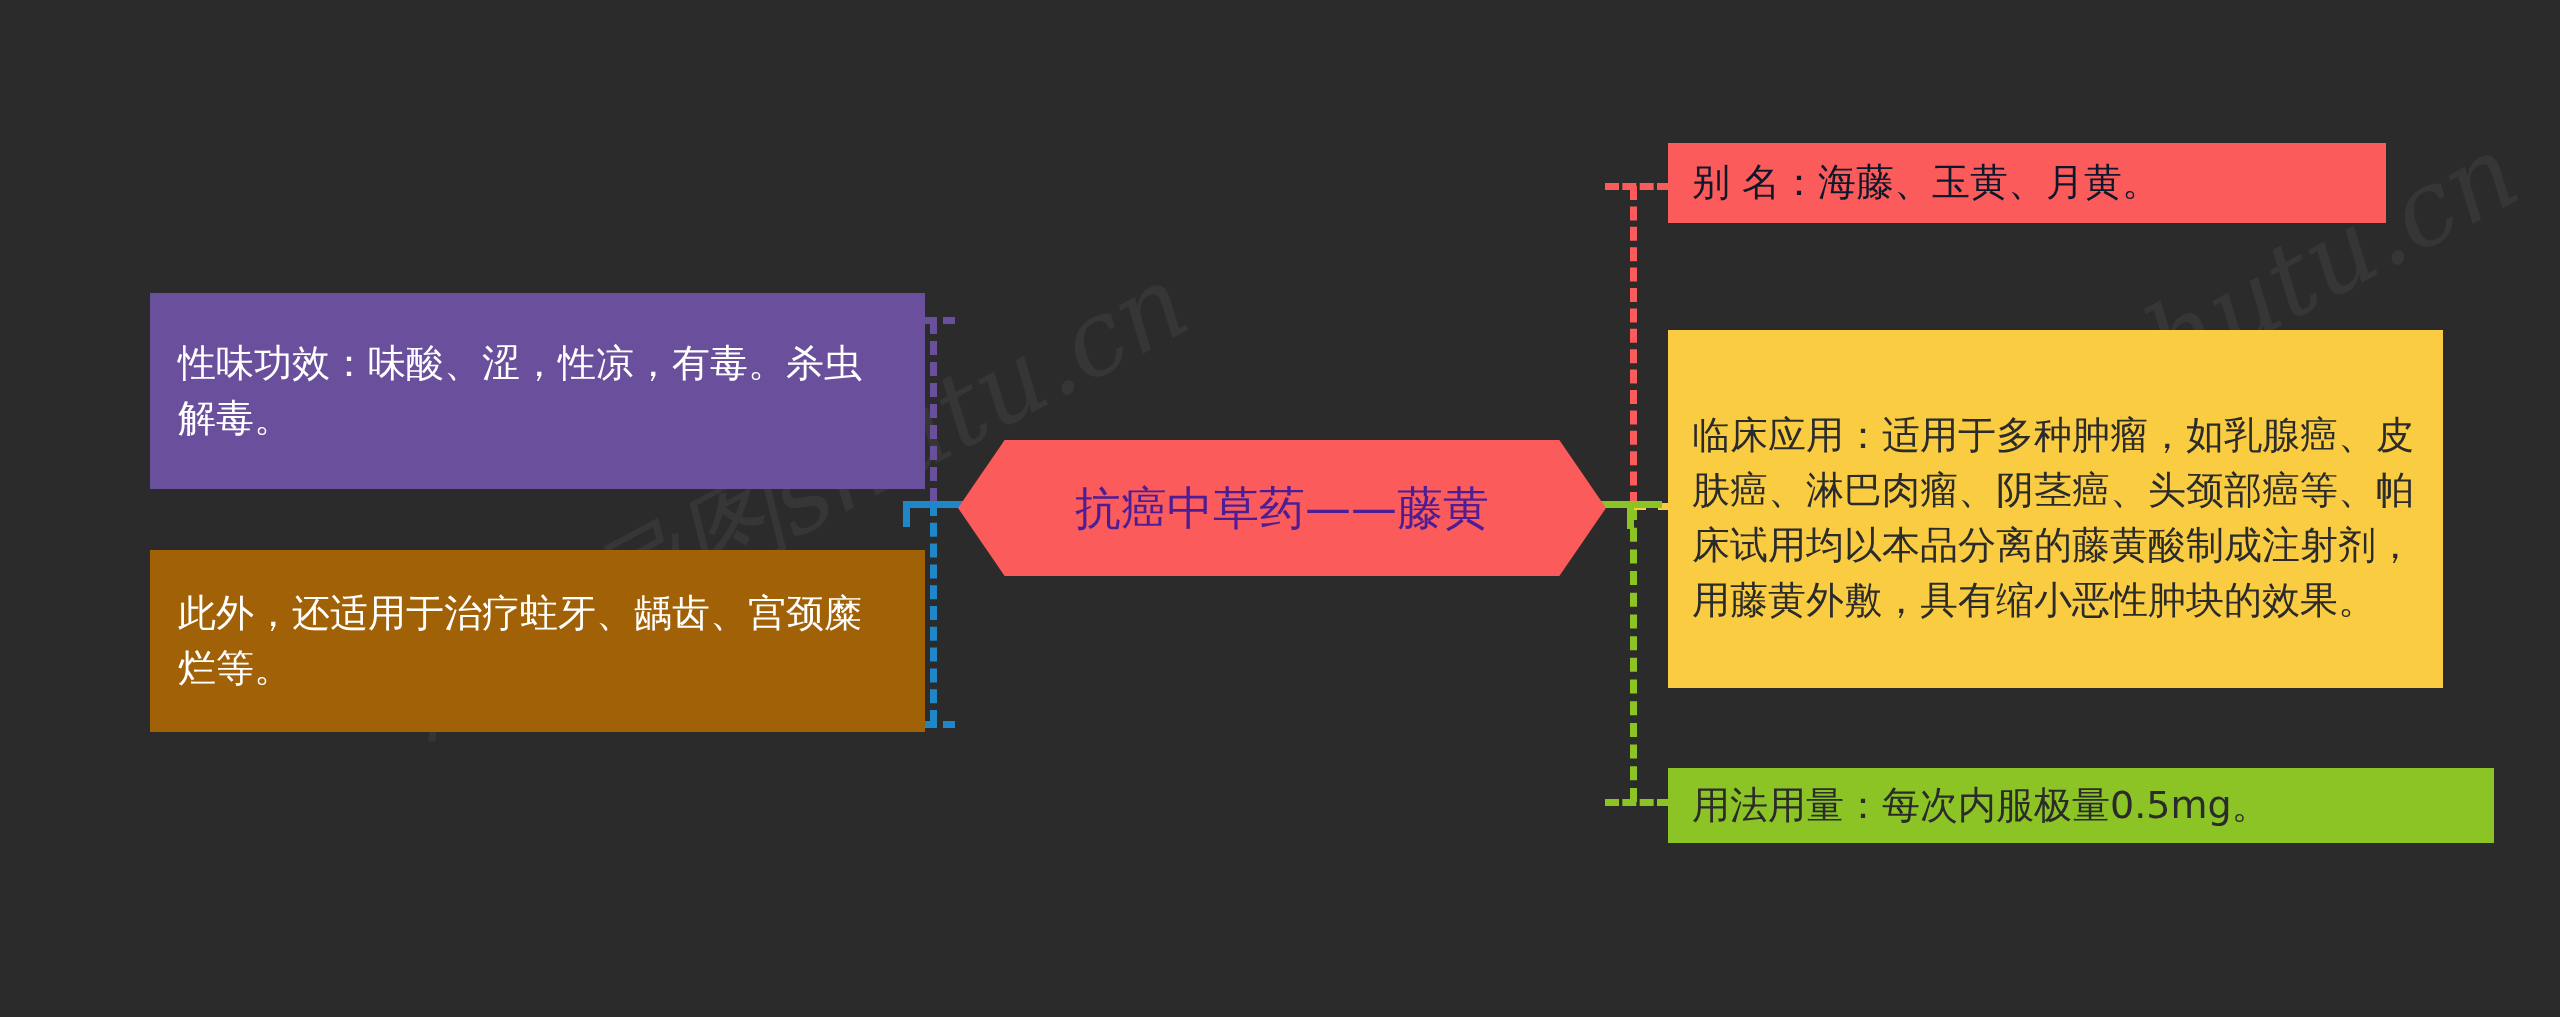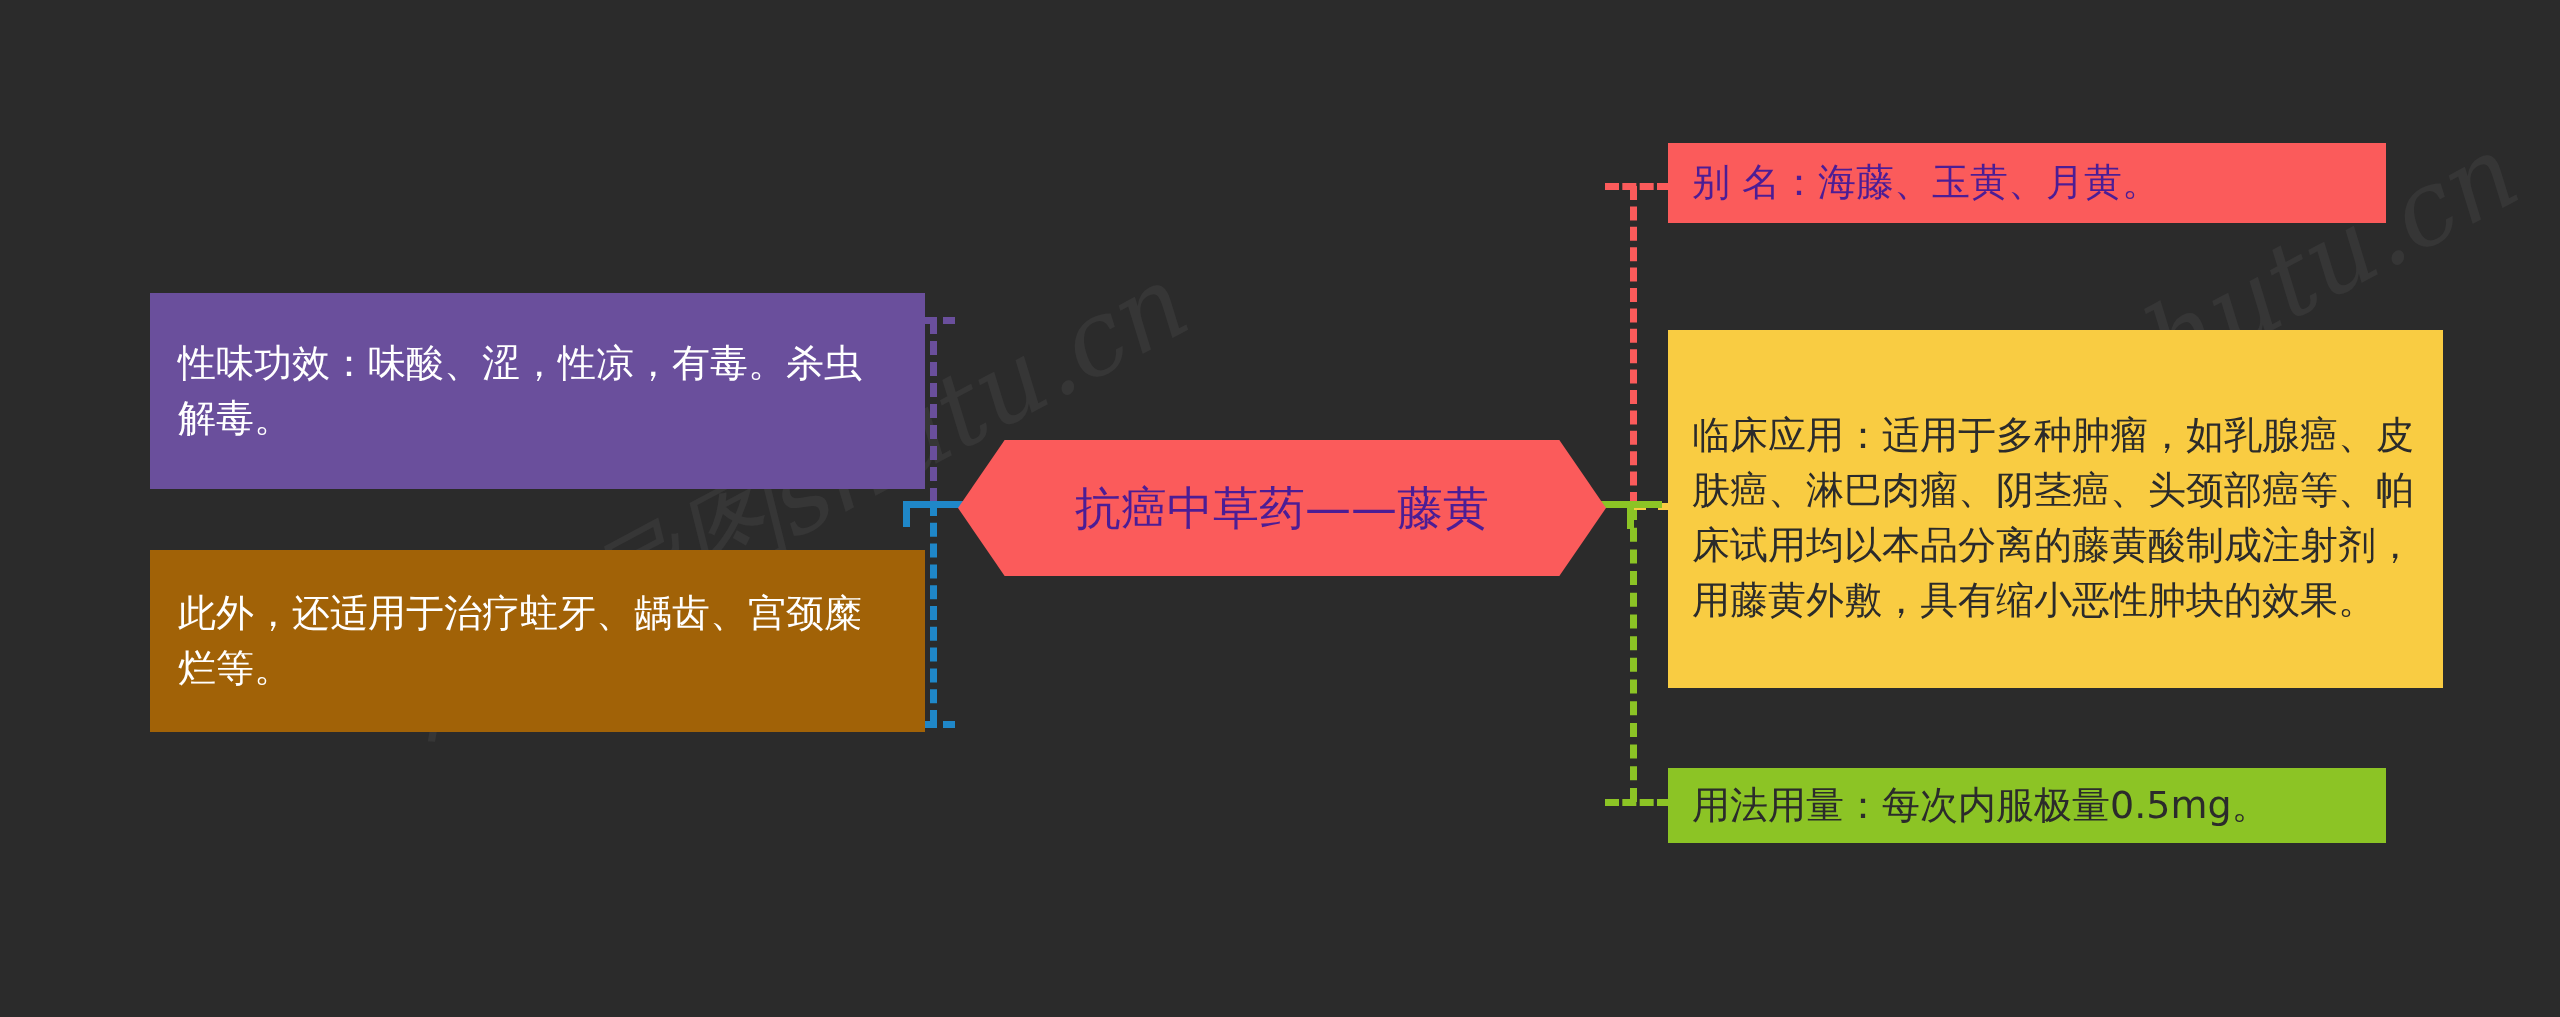--- a/index.html
+++ b/index.html
@@ -62,39 +62,39 @@
     justify-content: flex-end;
     clip-path: polygon(7.2% 0%, 92.8% 0%, 100% 50%, 92.8% 100%, 7.2% 100%, 0% 50%);
   }
   #node-center .txt { text-align: center; white-space: nowrap; }
 
   
   #node-alias {
     left: 1668px; top: 143px;
     width: 718px; height: 80px;
     background: #fb5b5b;
-    color: #4c1d95;
+    color: #0f172a;
     font-size: 38px;
     padding: 0 24px;
   }
 
   
   #node-clinical {
     left: 1668px; top: 330px;
     width: 775px; height: 358px;
     background: #f9cc42;
     color: #2b2b2b;
     font-size: 38px;
     padding: 24px 22px 6px 24px;
   }
 
   
   #node-dosage {
     left: 1668px; top: 768px;
-    width: 718px; height: 75px;
+    width: 826px; height: 75px;
     background: #8cc425;
     color: #2b2b2b;
     font-size: 38px;
     padding: 0 24px;
   }
 
   
   .conn { position: absolute; }
 
   

